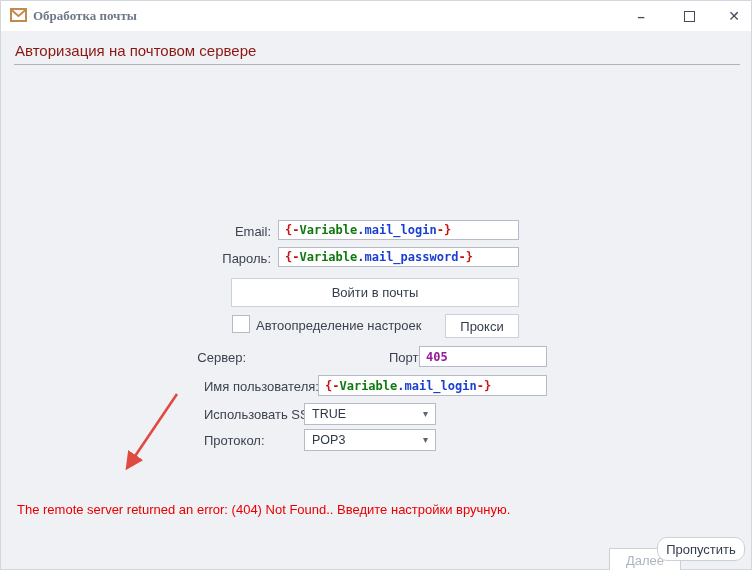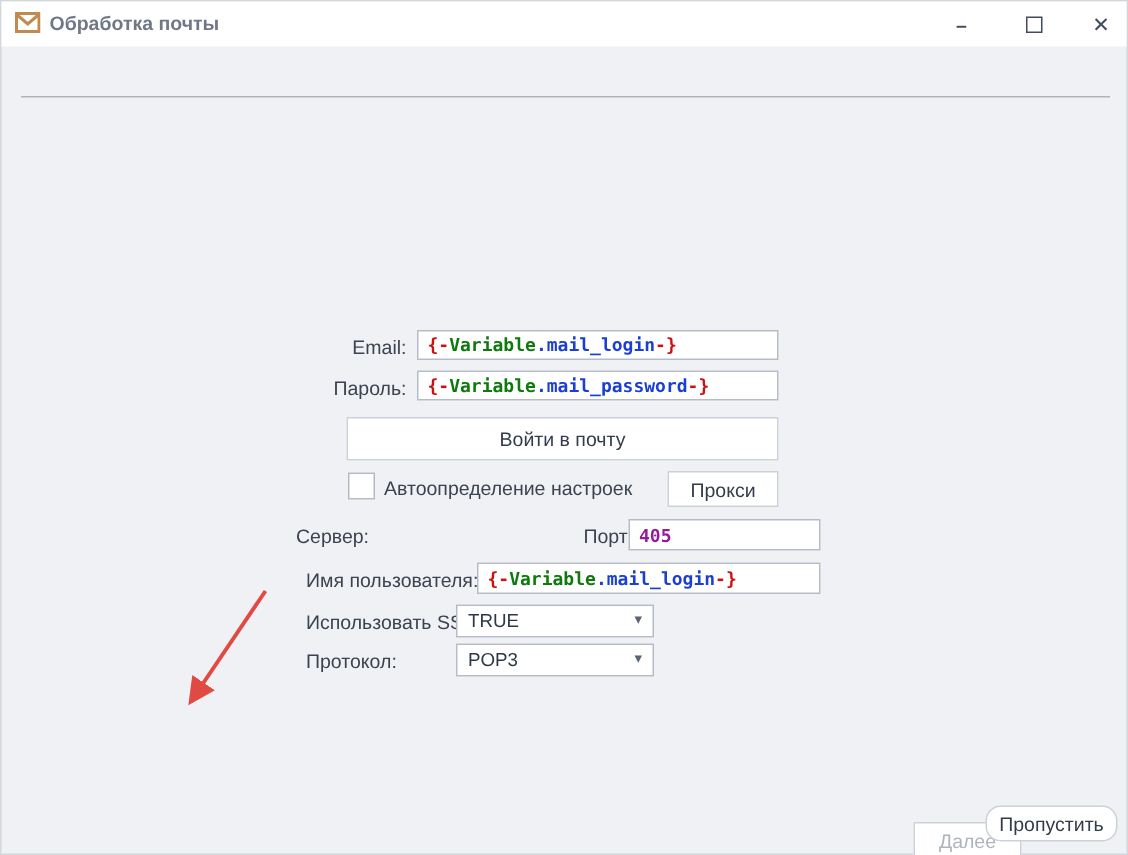--- a/index.html
+++ b/index.html
@@ -16,21 +16,21 @@
     border:1px solid #d3d6dc;background:#f0f1f4;
   }
   
   .titlebar{
     position:absolute;left:0;top:0;width:750px;height:30px;
     background:#ffffff;display:flex;align-items:center;
   }
   .app-icon{position:absolute;left:9px;top:7px;width:17px;height:14px;}
   .title-text{
     position:absolute;left:32px;top:7px;
-    font-size:13px;font-weight:bold;color:#6f7887;
+    font-size:13px;font-weight:bold;color:#6f7887;font-family:Liberation Serif, serif;
   }
   .winbtn{
     position:absolute;top:0;width:34px;height:30px;
     display:flex;align-items:center;justify-content:center;
     color:#414b5c;font-size:13px;cursor:default;
   }
   .btn-min{left:623px;font-weight:bold;}
   .btn-max{left:671px;}
   .max-box{display:inline-block;width:9px;height:9px;border:1.5px solid #414b5c;}
   .btn-close{left:716px;font-size:14px;}
@@ -95,33 +95,34 @@
       <polyline points="1.5,2 8.5,8 15.5,2" fill="none" stroke="#c08b4f" stroke-width="2"></polyline>
     </svg>
     <span class="title-text">Обработка почты</span>
     <div class="winbtn btn-min">–</div>
     <div class="winbtn btn-max">
         <span class="max-box"></span>
       </div>
     <div class="winbtn btn-close">✕</div>
   </div>
 
+  <div class="page-heading">Авторизация на почтовом сервере</div>
   <div class="heading-rule"></div>
 
   <div class="lbl r" style="left:160px;top:223px;width:110px;">Email:</div>
   <div class="tinput" style="left:277px;top:219px;width:241px;height:20px;">
     <span class="syn-open">{-</span><span class="syn-obj">Variable</span><span class="syn-prop">.mail_login</span><span class="syn-close">-}</span>
   </div>
 
   <div class="lbl r" style="left:160px;top:250px;width:110px;">Пароль:</div>
   <div class="tinput" style="left:277px;top:246px;width:241px;height:20px;">
     <span class="syn-open">{-</span><span class="syn-obj">Variable</span><span class="syn-prop">.mail_password</span><span class="syn-close">-}</span>
   </div>
 
-  <div class="btn" style="left:230px;top:277px;width:288px;height:29px;">Войти в почту</div>
+  <div class="btn" style="left:230px;top:277px;width:288px;height:29px;">Войти в почты</div>
 
   <div class="checkbox"></div>
   <div class="lbl" style="left:255px;top:317px;">Автоопределение настроек</div>
   <div class="btn" style="left:444px;top:313px;width:74px;height:24px;">Прокси</div>
 
   <div class="lbl r" style="left:145px;top:349px;width:100px;">Сервер:</div>
   <div class="lbl" style="left:388px;top:349px;">Порт:</div>
   <div class="tinput" style="left:418px;top:345px;width:128px;height:21px;">
     <span class="val-port">405</span>
   </div>
@@ -145,17 +146,18 @@
 
   <svg class="arrow-svg" viewBox="0 0 80 95">
     <defs>
       <marker id="ah" markerWidth="9" markerHeight="9" refX="6" refY="3.5" orient="auto">
         <path d="M0,0 L7,3.5 L0,7 z" fill="#e14a42"></path>
       </marker>
     </defs>
     <line x1="66" y1="8" x2="16" y2="82" stroke="#e14a42" stroke-width="2.6" marker-end="url(#ah)"></line>
   </svg>
 
+  <div class="error-text">The remote server returned an error: (404) Not Found.. Введите настройки вручную.</div>
 
   <div class="btn disabled" style="left:608px;top:536px;width:72px;height:24px;margin-top:11px;">Далее</div>
   <div class="btn" style="left:656px;top:536px;width:88px;height:24px;border-radius:10px;">Пропустить</div>
 
 </div>
 
 </body></html>

